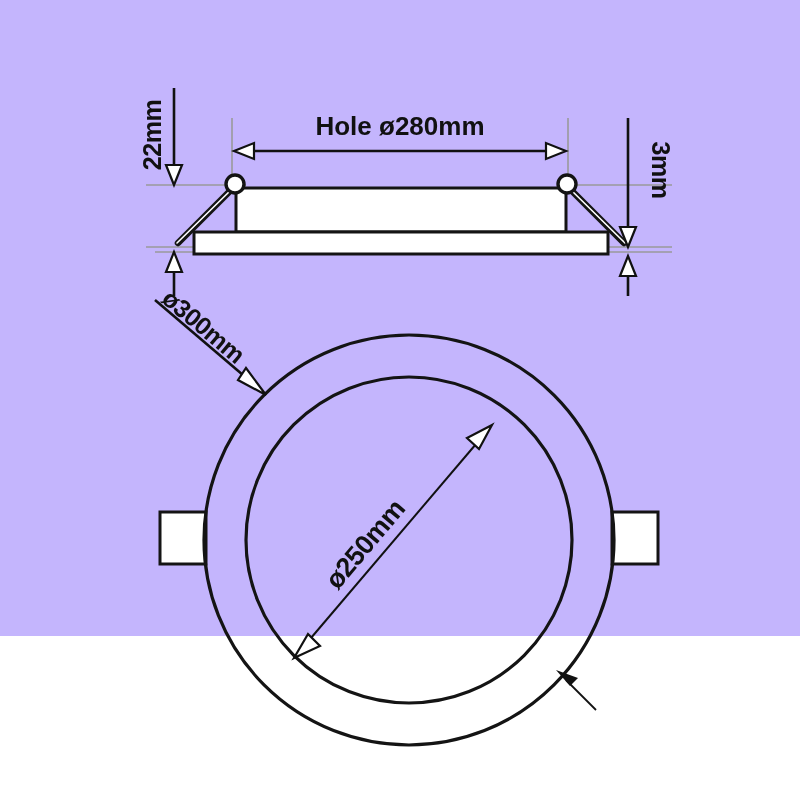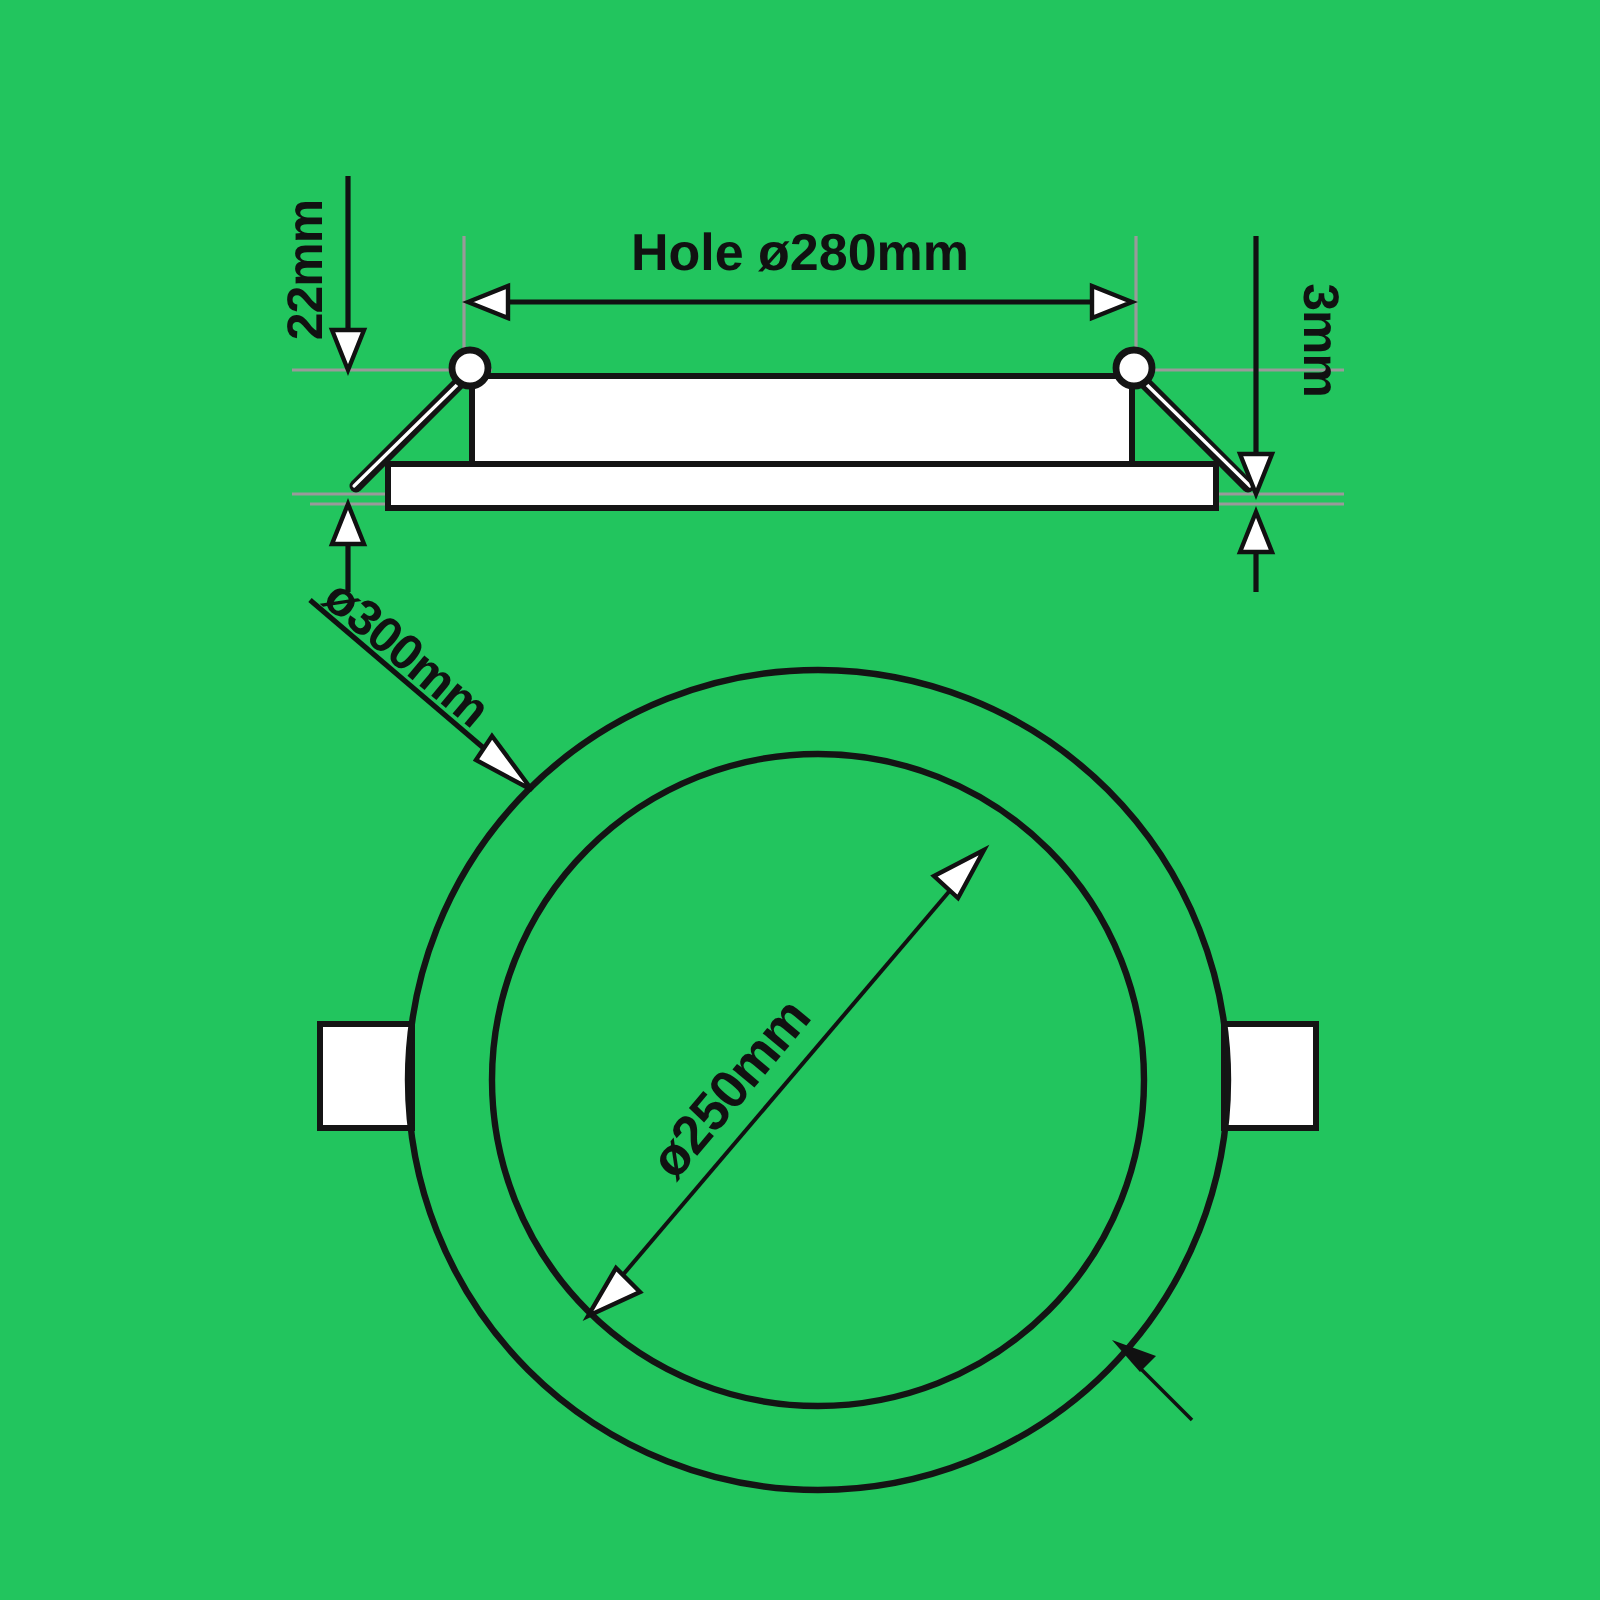--- a/index.html
+++ b/index.html
@@ -9,22 +9,22 @@
   }
   body {
     width: 800px;
     height: 800px;
     font-family: "Liberation Sans", sans-serif;
     overflow: hidden;
   }
   #drawing-root {
     position: relative;
     width: 800px;
-    height: 800px;
-    background: #22c55e;
+    height: 636px;
+    background: #c4b5fd;
   }
   svg#tech-drawing {
     display: block;
     width: 800px;
     height: 800px;
   }
   .dim-text {
     font-family: "Liberation Sans", sans-serif;
     font-weight: bold;
     fill: #111111;

